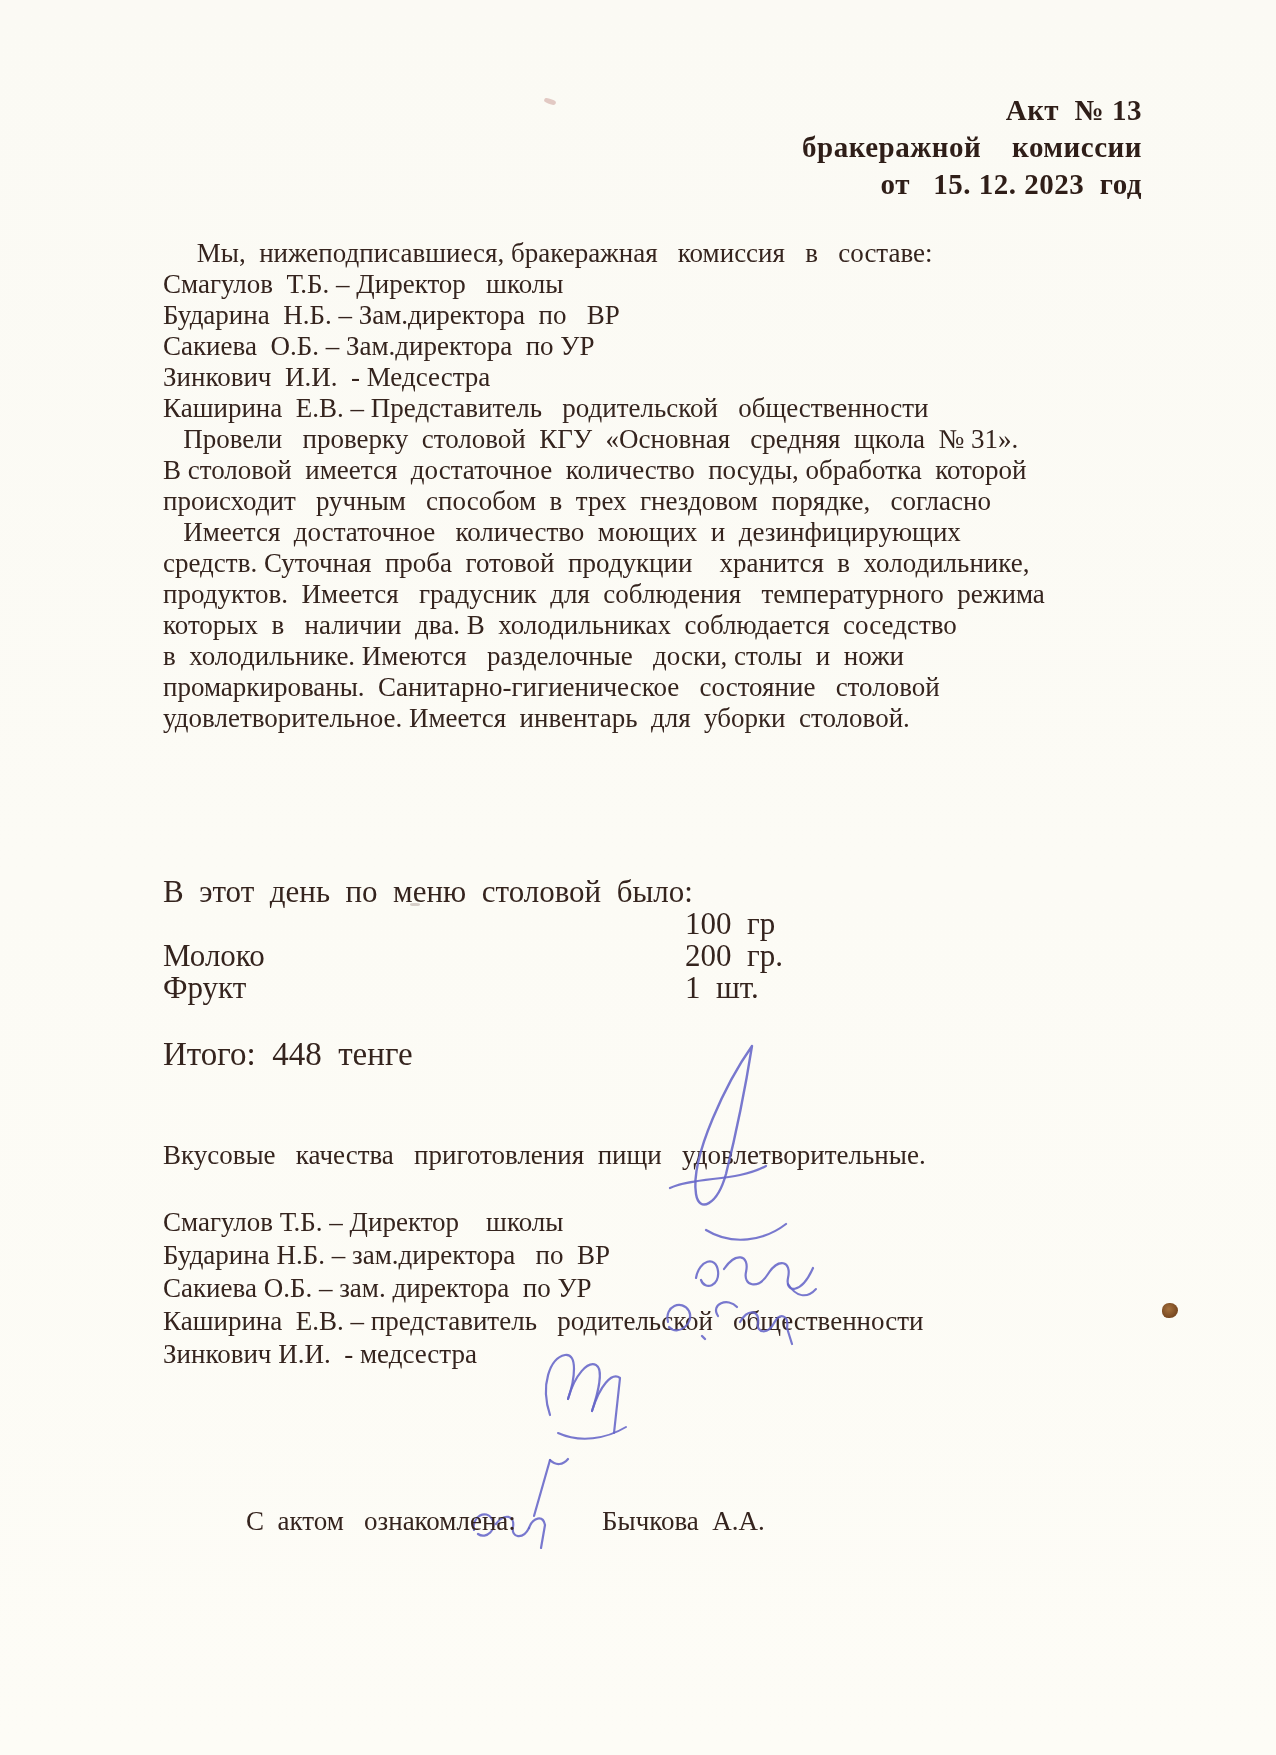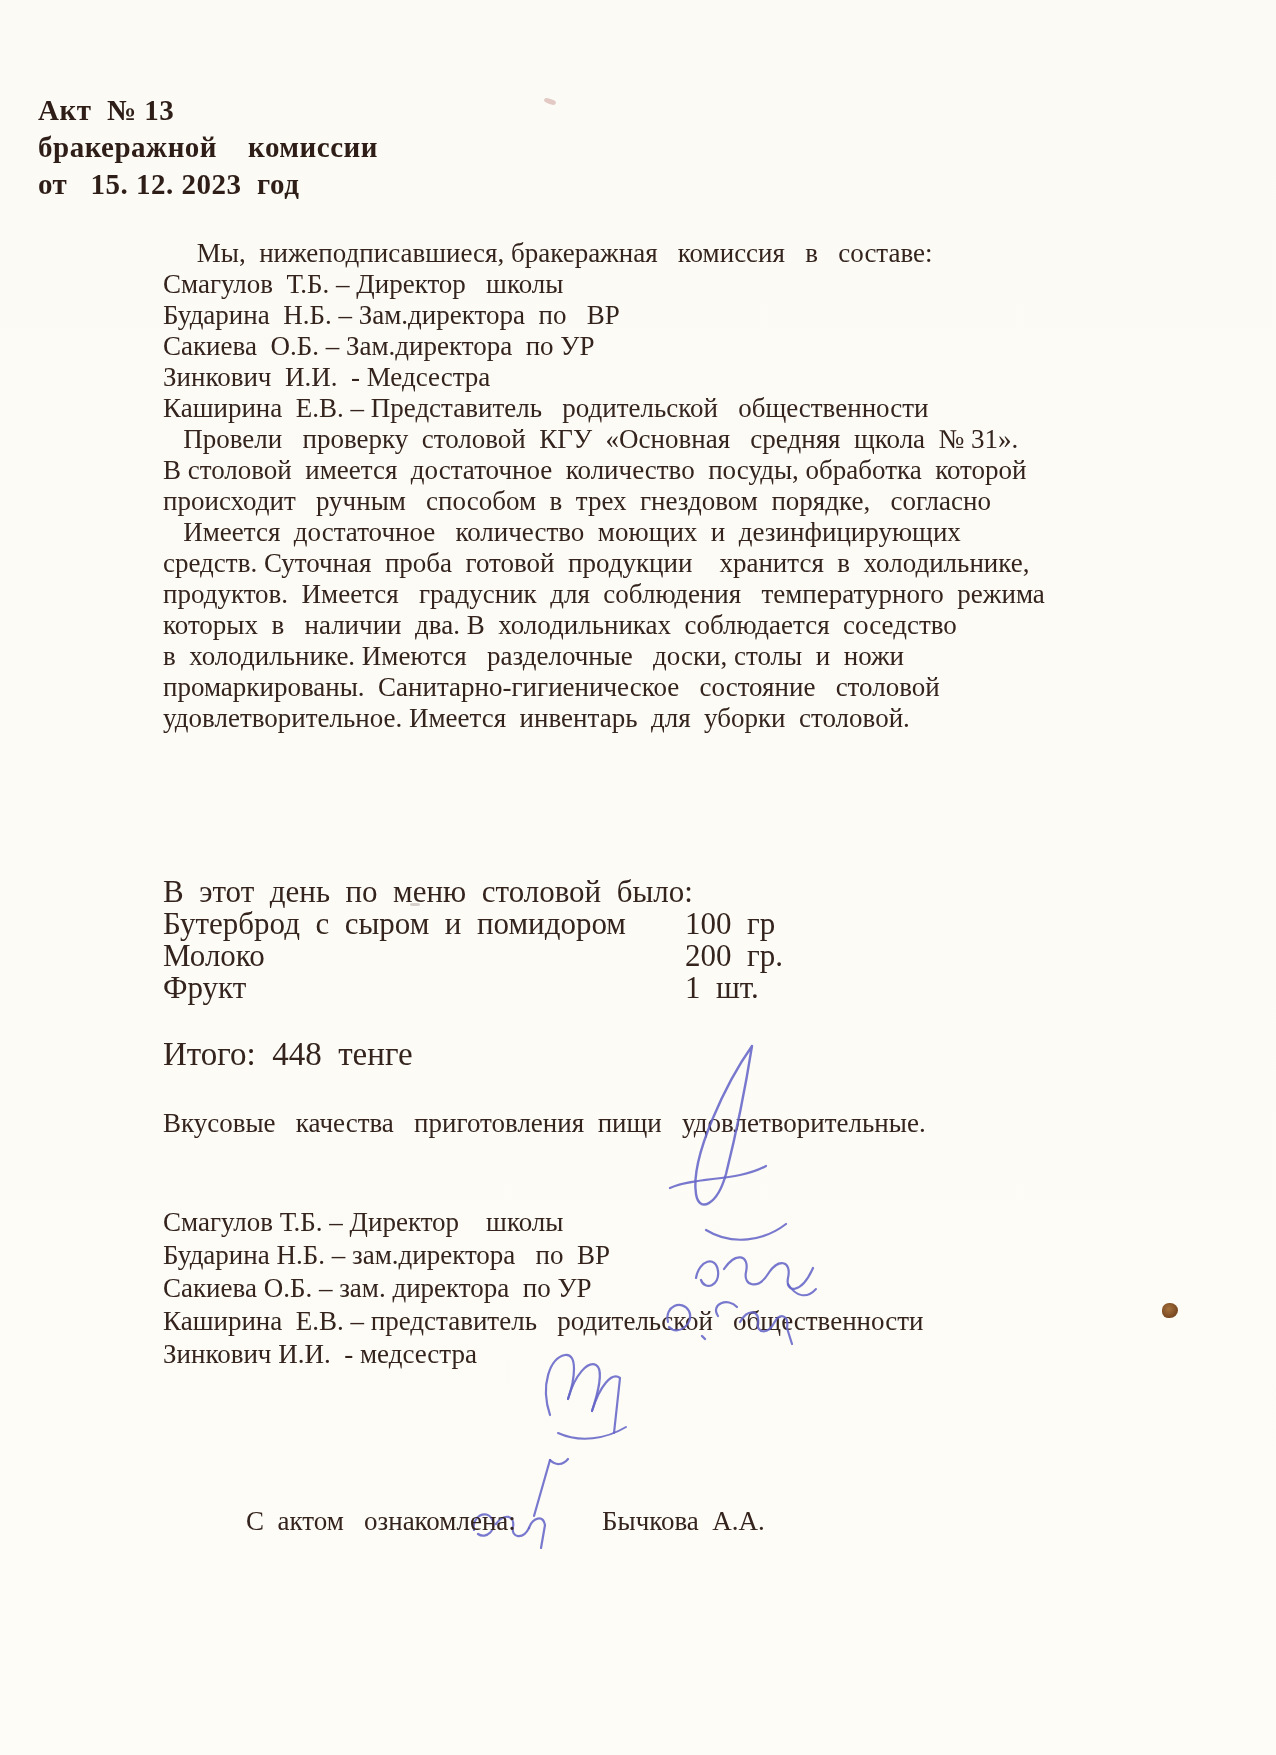--- a/index.html
+++ b/index.html
@@ -9,39 +9,39 @@
     background: linear-gradient(#fbfaf4, #fdfcf6);
     font-family: "Liberation Serif", serif;
     color: #35241e;
     overflow: hidden;
   }
   .abs { position: absolute; }
   .line { white-space: pre; }
 
   .title-block {
     left: 38px; top: 92px; width: 1104px;
-    text-align: left;
+    text-align: right;
     font-weight: bold;
     font-size: 29px; line-height: 37px;
     color: #2f1e18;
     letter-spacing: 0.5px;
   }
   .body-block {
     left: 163px; top: 238px; width: 1000px;
     font-size: 27px; line-height: 31px;
   }
   .menu-block {
     left: 163px; top: 876px; width: 960px;
     font-size: 31px; line-height: 32px;
   }
   .menu-row { position: relative; height: 32px; }
   .menu-row .qty { position: absolute; left: 522px; top: 0; white-space: pre; }
   .menu-row .name { position: absolute; left: 0; top: 0; white-space: pre; }
   .total-block { left: 163px; top: 1036px; font-size: 33px; }
-  .conclusion-block { left: 163px; top: 1108px; font-size: 27px; }
+  .conclusion-block { left: 163px; top: 1140px; font-size: 27px; }
   .sig-block {
     left: 163px; top: 1206px; width: 1000px;
     font-size: 27px; line-height: 33px;
   }
   .ack-label { left: 246px; top: 1506px; font-size: 27px; }
   .ack-name  { left: 602px; top: 1506px; font-size: 27px; }
 
   .ink { stroke: #6565c8; fill: none; stroke-linecap: round; stroke-linejoin: round; opacity: 0.88; }
 
   .stain {
@@ -106,21 +106,20 @@
     <div class="line">промаркированы.  Санитарно-гигиеническое   состояние   столовой</div>
 
     <div class="line">удовлетворительное. Имеется  инвентарь  для  уборки  столовой.</div>
   </div>
 
 <div class="abs menu-block">
   <div class="line">В  этот  день  по  меню  столовой  было:</div>
   <div>
 
       <div class="menu-row">
-        <span class="name">Бутерброд  с  сыром  и  помидором</span>
         <span class="qty">100  гр</span>
       </div>
 
       <div class="menu-row">
         <span class="name">Молоко</span>
         <span class="qty">200  гр.</span>
       </div>
 
       <div class="menu-row">
         <span class="name">Фрукт</span>

